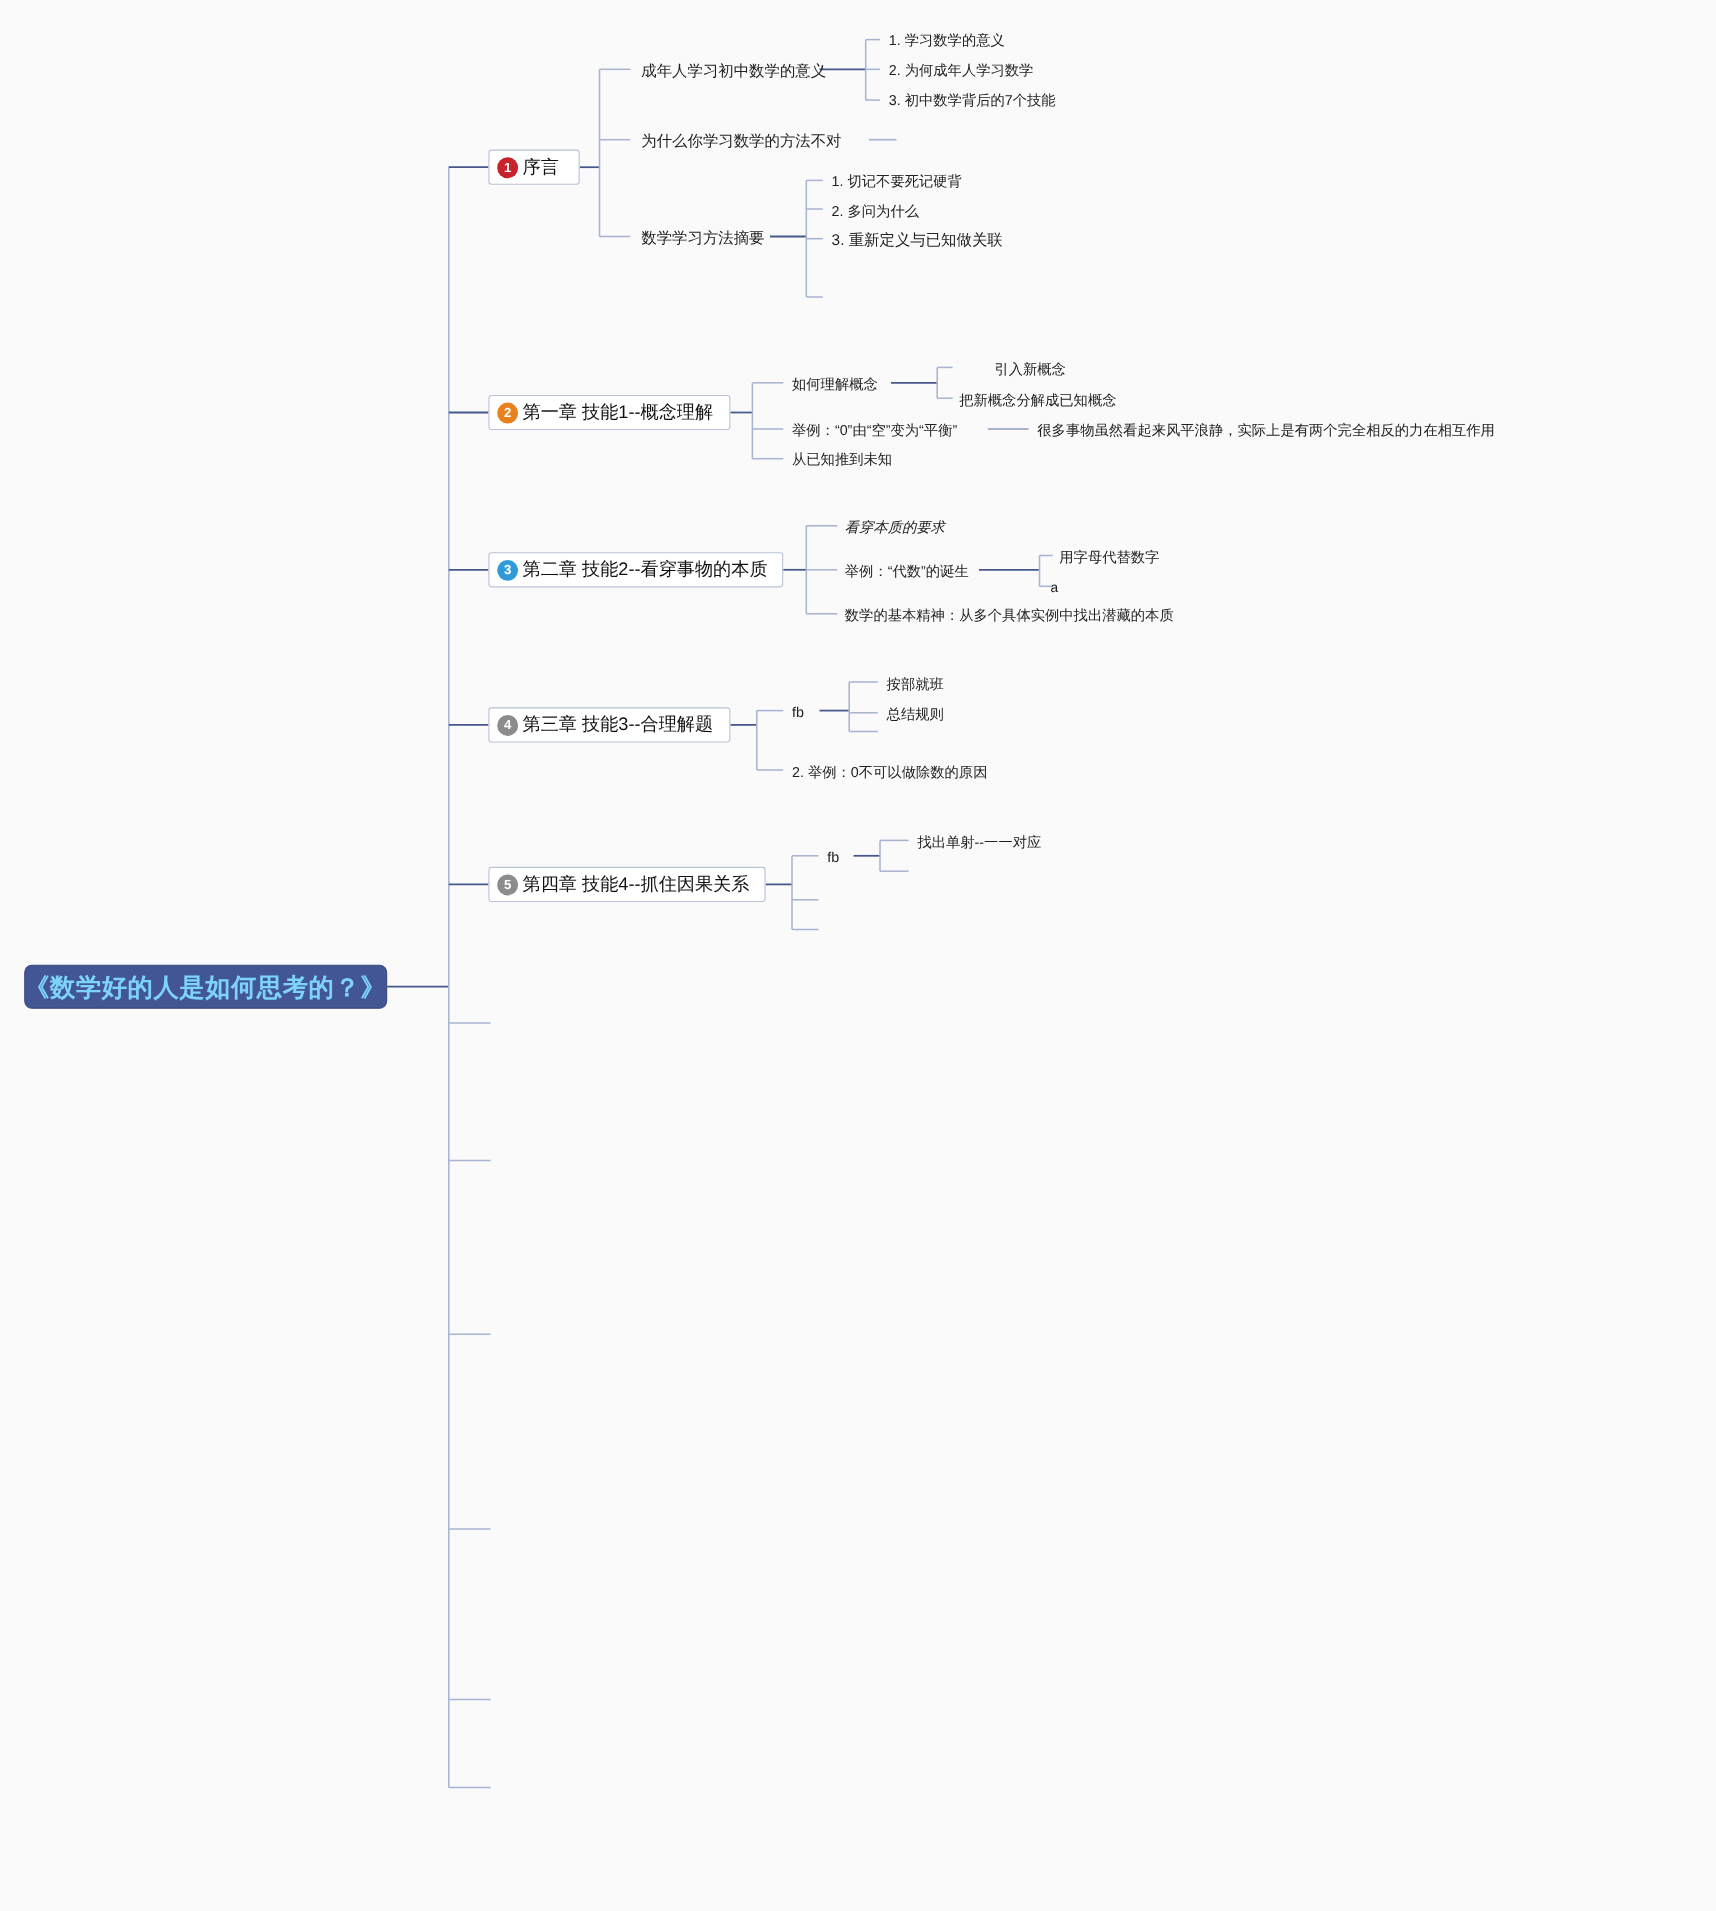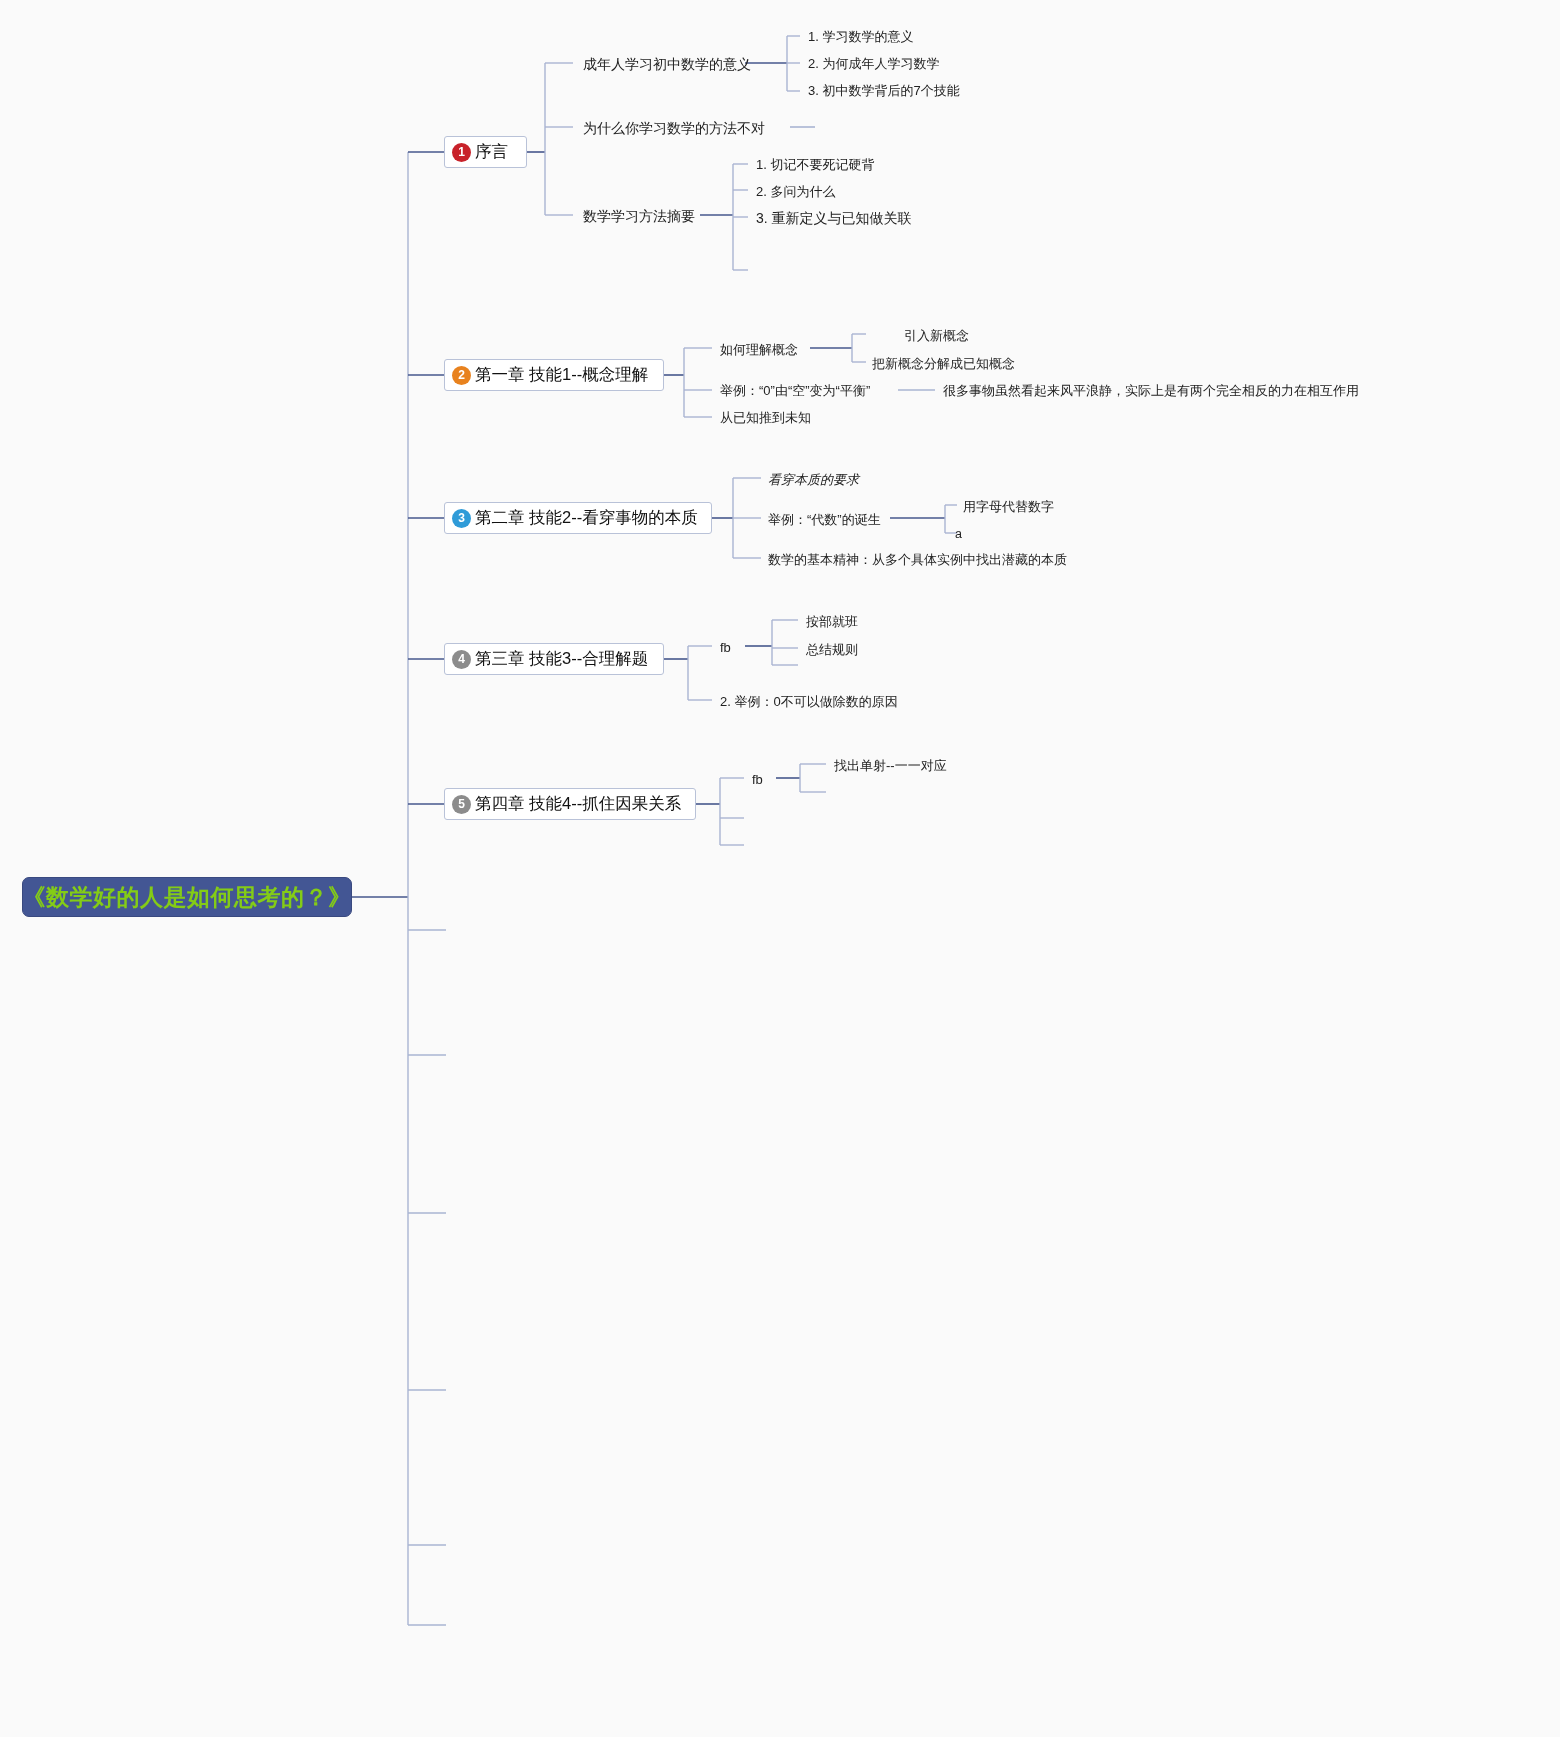--- a/index.html
+++ b/index.html
@@ -21,22 +21,22 @@
     pointer-events: none;
   }
   
   .root-node {
     position: absolute;
     left: 22px; top: 877px;
     width: 330px; height: 40px;
     background: #435694;
     border: 1px solid #39497f;
     border-radius: 7px;
-    display: flex; align-items: center; justify-content: center;
-    color: #84cc16;
+    display: flex; align-items: center; justify-content: flex-end;
+    color: #7dd3fc;
     font-size: 23px;
     font-weight: 700;
     letter-spacing: 0.5px;
     white-space: nowrap;
   }
   
   .chapter {
     position: absolute;
     height: 32px;
     background: #ffffff;

